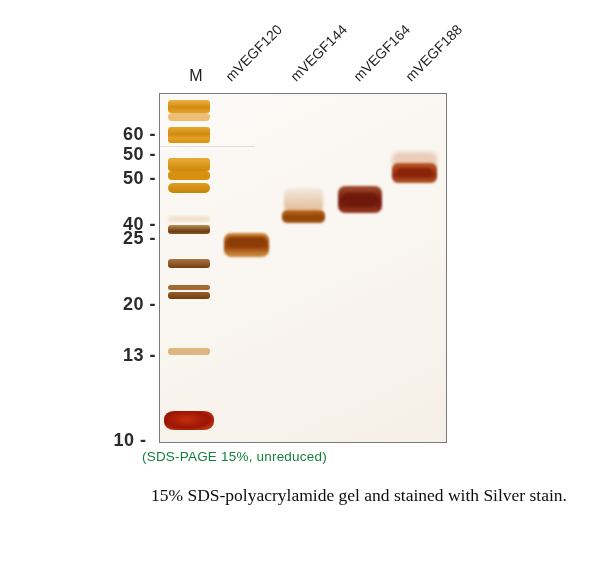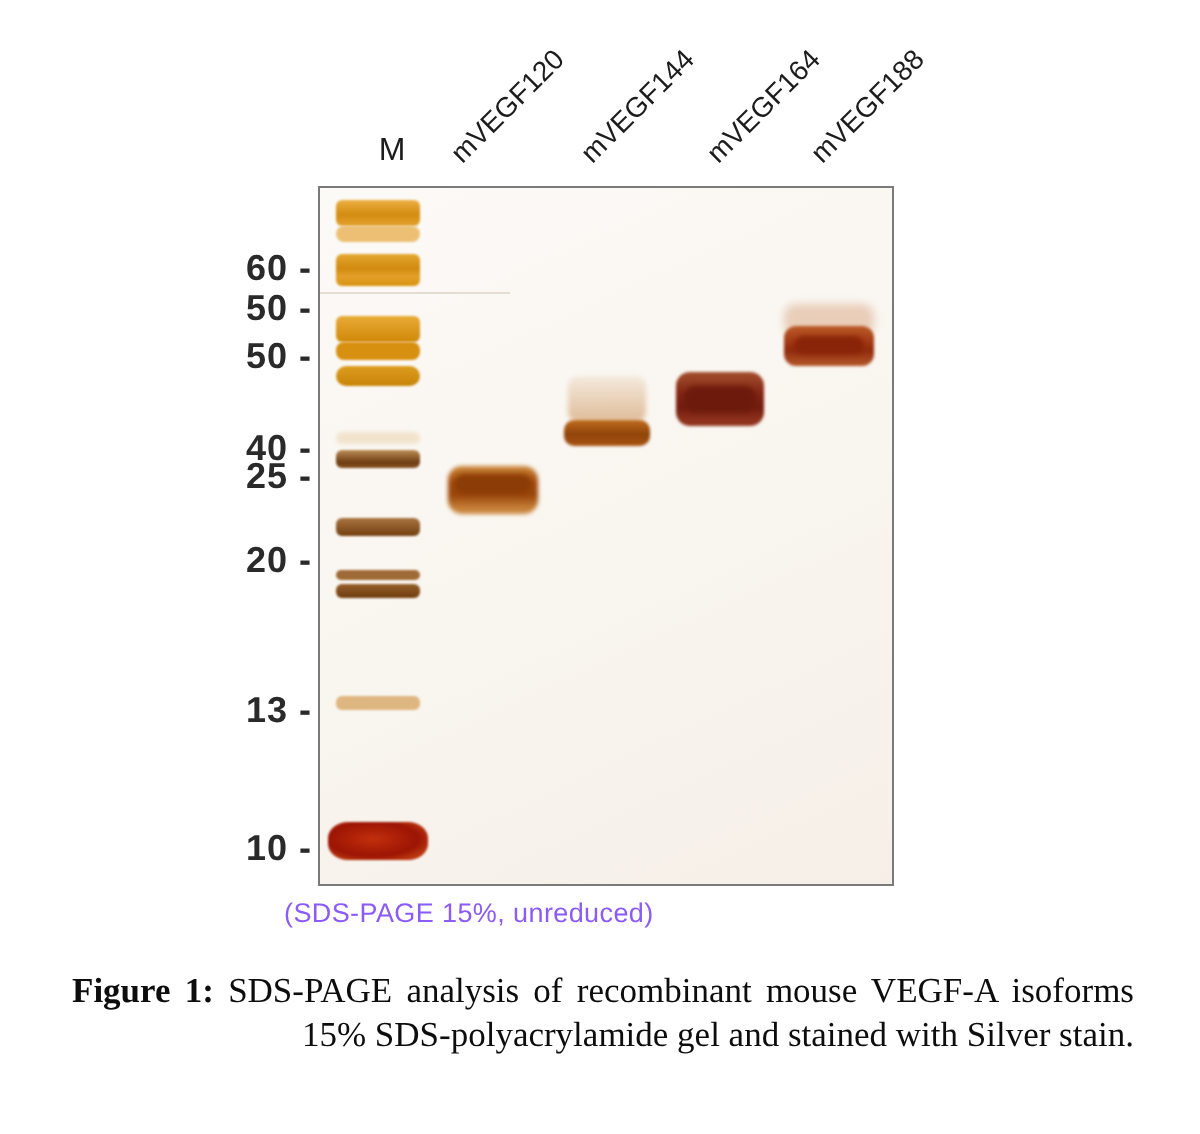--- a/index.html
+++ b/index.html
@@ -48,35 +48,35 @@
     background:rgba(200,130,80,.35);filter:blur(2px);}
   .s188{left:232px;top:69px;width:45px;height:20px;border-radius:6px;
     background:linear-gradient(#bb5a28 0%,#a23a14 40%,#8f2a0c 60%,#b05226 95%);filter:blur(.8px);}
   .s188c{left:237px;top:74px;width:35px;height:9px;border-radius:5px;background:#8a2408;filter:blur(1.2px);}
   
   .mw-label{
     position:absolute;left:104px;width:52px;text-align:right;
     font-size:18px;font-weight:700;color:#2a2a2a;letter-spacing:.5px;white-space:pre;
   }
   .mw-60{top:124px;}.mw-50{top:144px;}.mw-40{top:168px;}.mw-30{top:214px;}
-  .mw-25{top:228px;}.mw-20{top:270px;}.mw-15{top:345px;}.mw-10{top:414px;}
+  .mw-25{top:228px;}.mw-20{top:294px;}.mw-15{top:345px;}.mw-10{top:430px;text-align:center;}
   .m-label{
     position:absolute;left:184px;top:67px;width:24px;text-align:center;
     font-size:16px;color:#1c1c1c;
   }
   .lane-label{
     position:absolute;height:17px;line-height:17px;font-size:14px;color:#1c1c1c;
     white-space:nowrap;transform:rotate(-45deg);transform-origin:left bottom;
   }
   .ll-120{left:234px;top:68px;}
   .ll-144{left:299px;top:68px;}
   .ll-164{left:362px;top:68px;}
   .ll-188{left:414px;top:68px;}
   .gel-note{
-    position:absolute;left:142px;top:449px;font-size:13.5px;color:#8b5cf6;letter-spacing:.2px;
+    position:absolute;left:142px;top:449px;font-size:13.5px;color:#15803d;letter-spacing:.2px;
   }
   
   .caption{
     position:absolute;left:36px;top:485px;width:531px;
     font-family:"Liberation Serif",serif;font-size:17.5px;line-height:21.5px;color:#0d0d0d;
   }
   .cap-line{width:100%;text-align:right;}
   .just{text-align:justify;text-align-last:justify;}
   .cap-label{font-weight:700;}
 </style>
@@ -124,17 +124,16 @@
     <div class="band s164"></div>
     <div class="band s164c"></div>
     <div class="band s188sm"></div>
     <div class="band s188"></div>
     <div class="band s188c"></div>
   </div>
 
   <div class="gel-note">(SDS-PAGE 15%, unreduced)</div>
 
   <div class="caption">
-    <div class="cap-line just"><span class="cap-label">Figure 1:</span><span> SDS-PAGE analysis of recombinant mouse VEGF-A isoforms</span></div>
     <div class="cap-line">15% SDS-polyacrylamide gel and stained with Silver stain.</div>
   </div>
 
 </div>
 
 </body></html>

